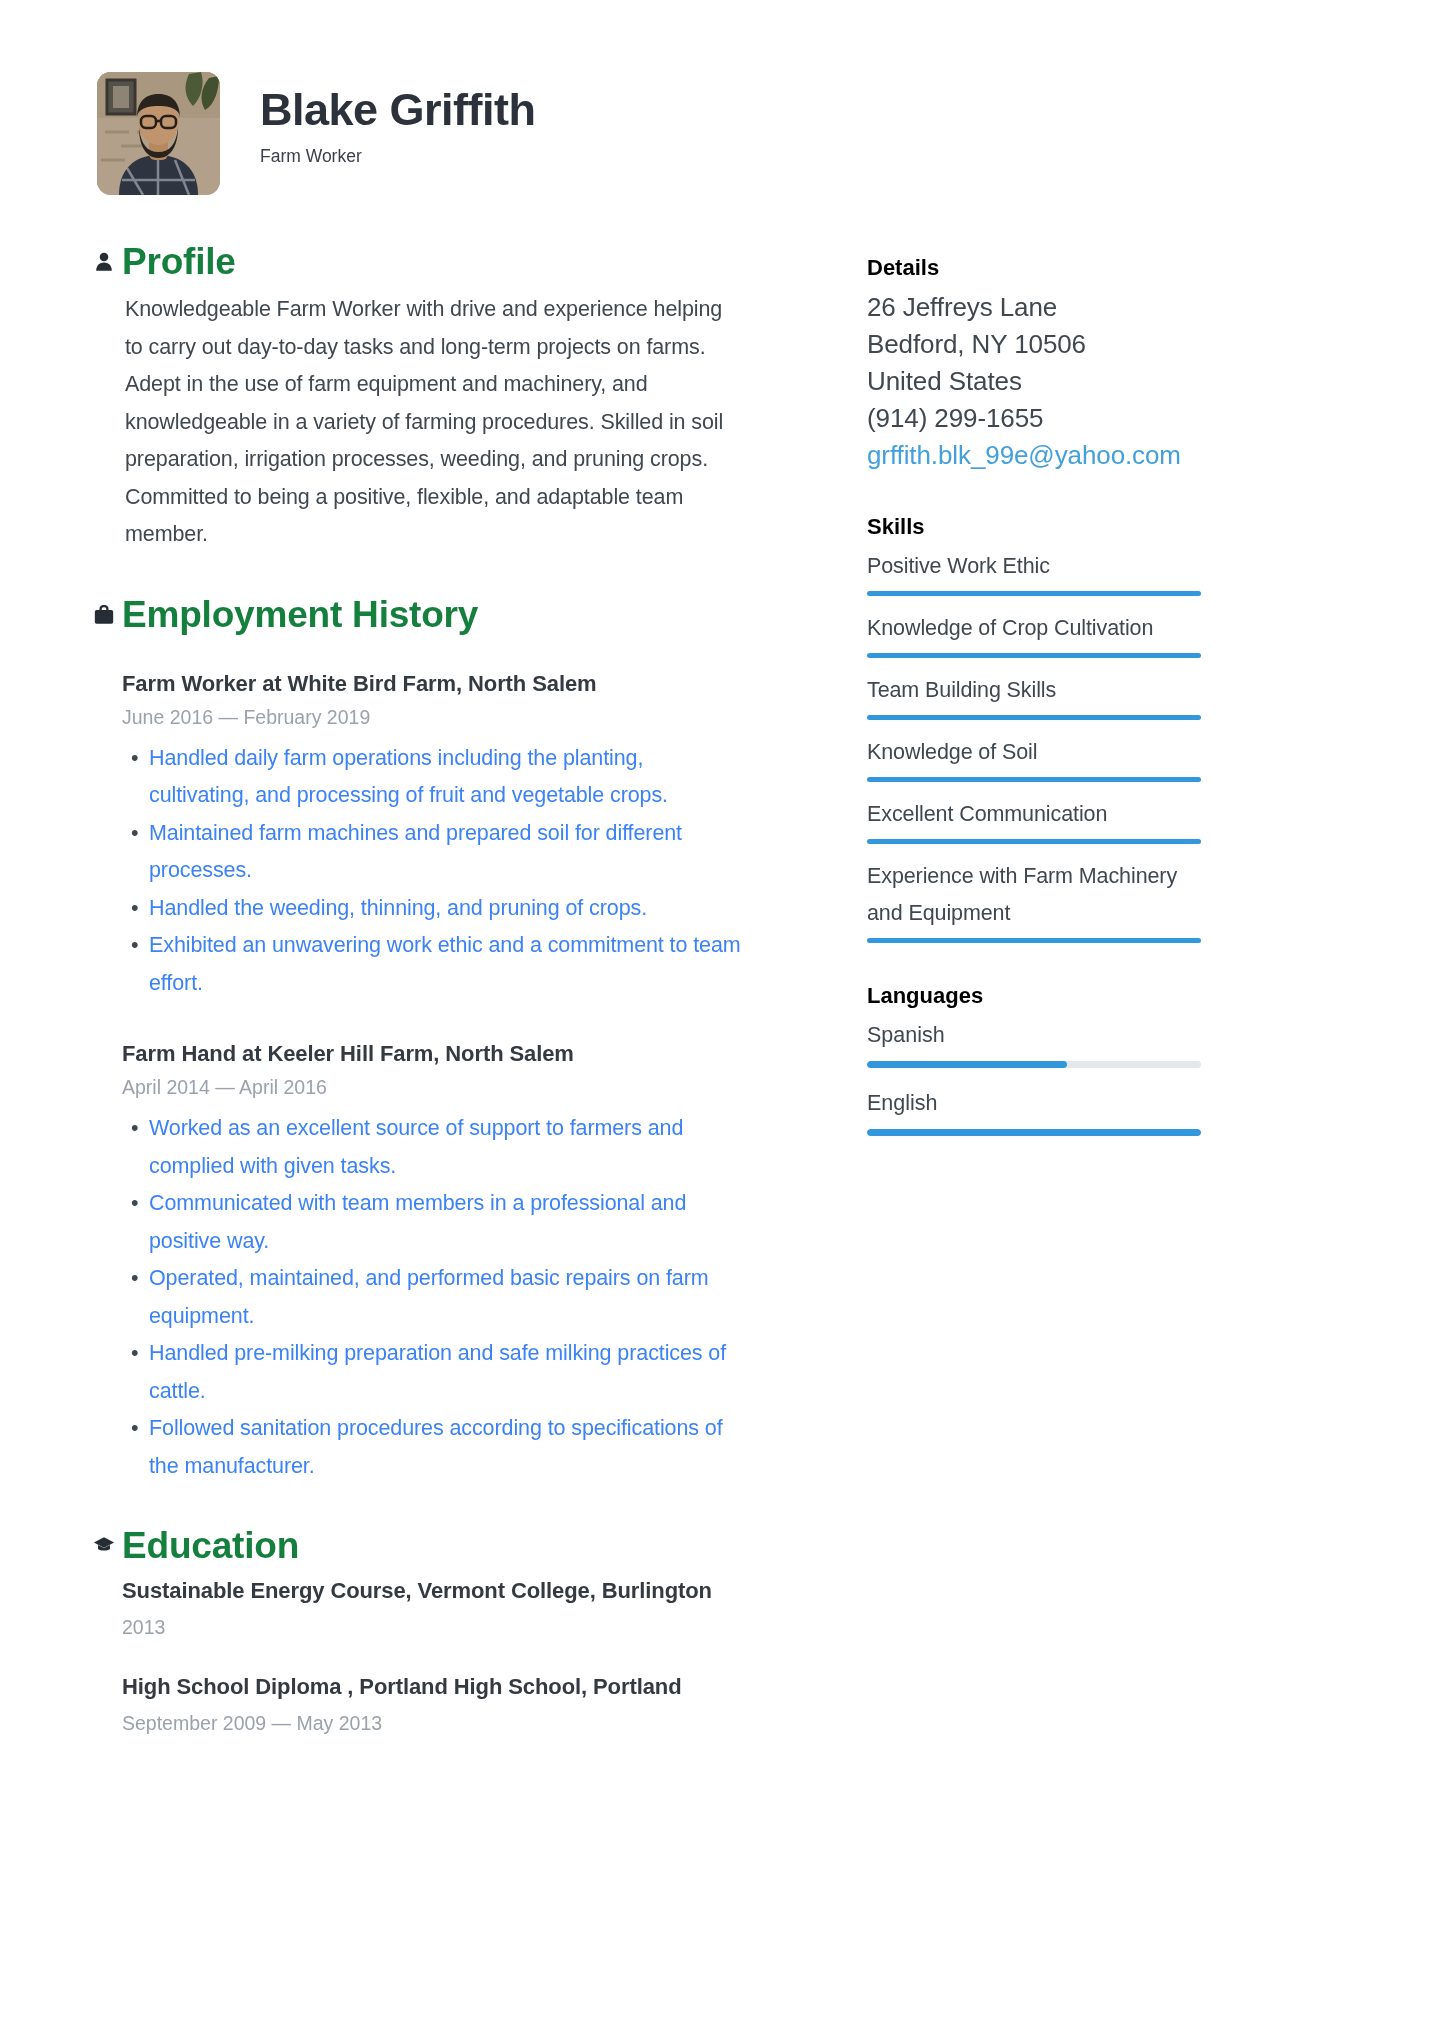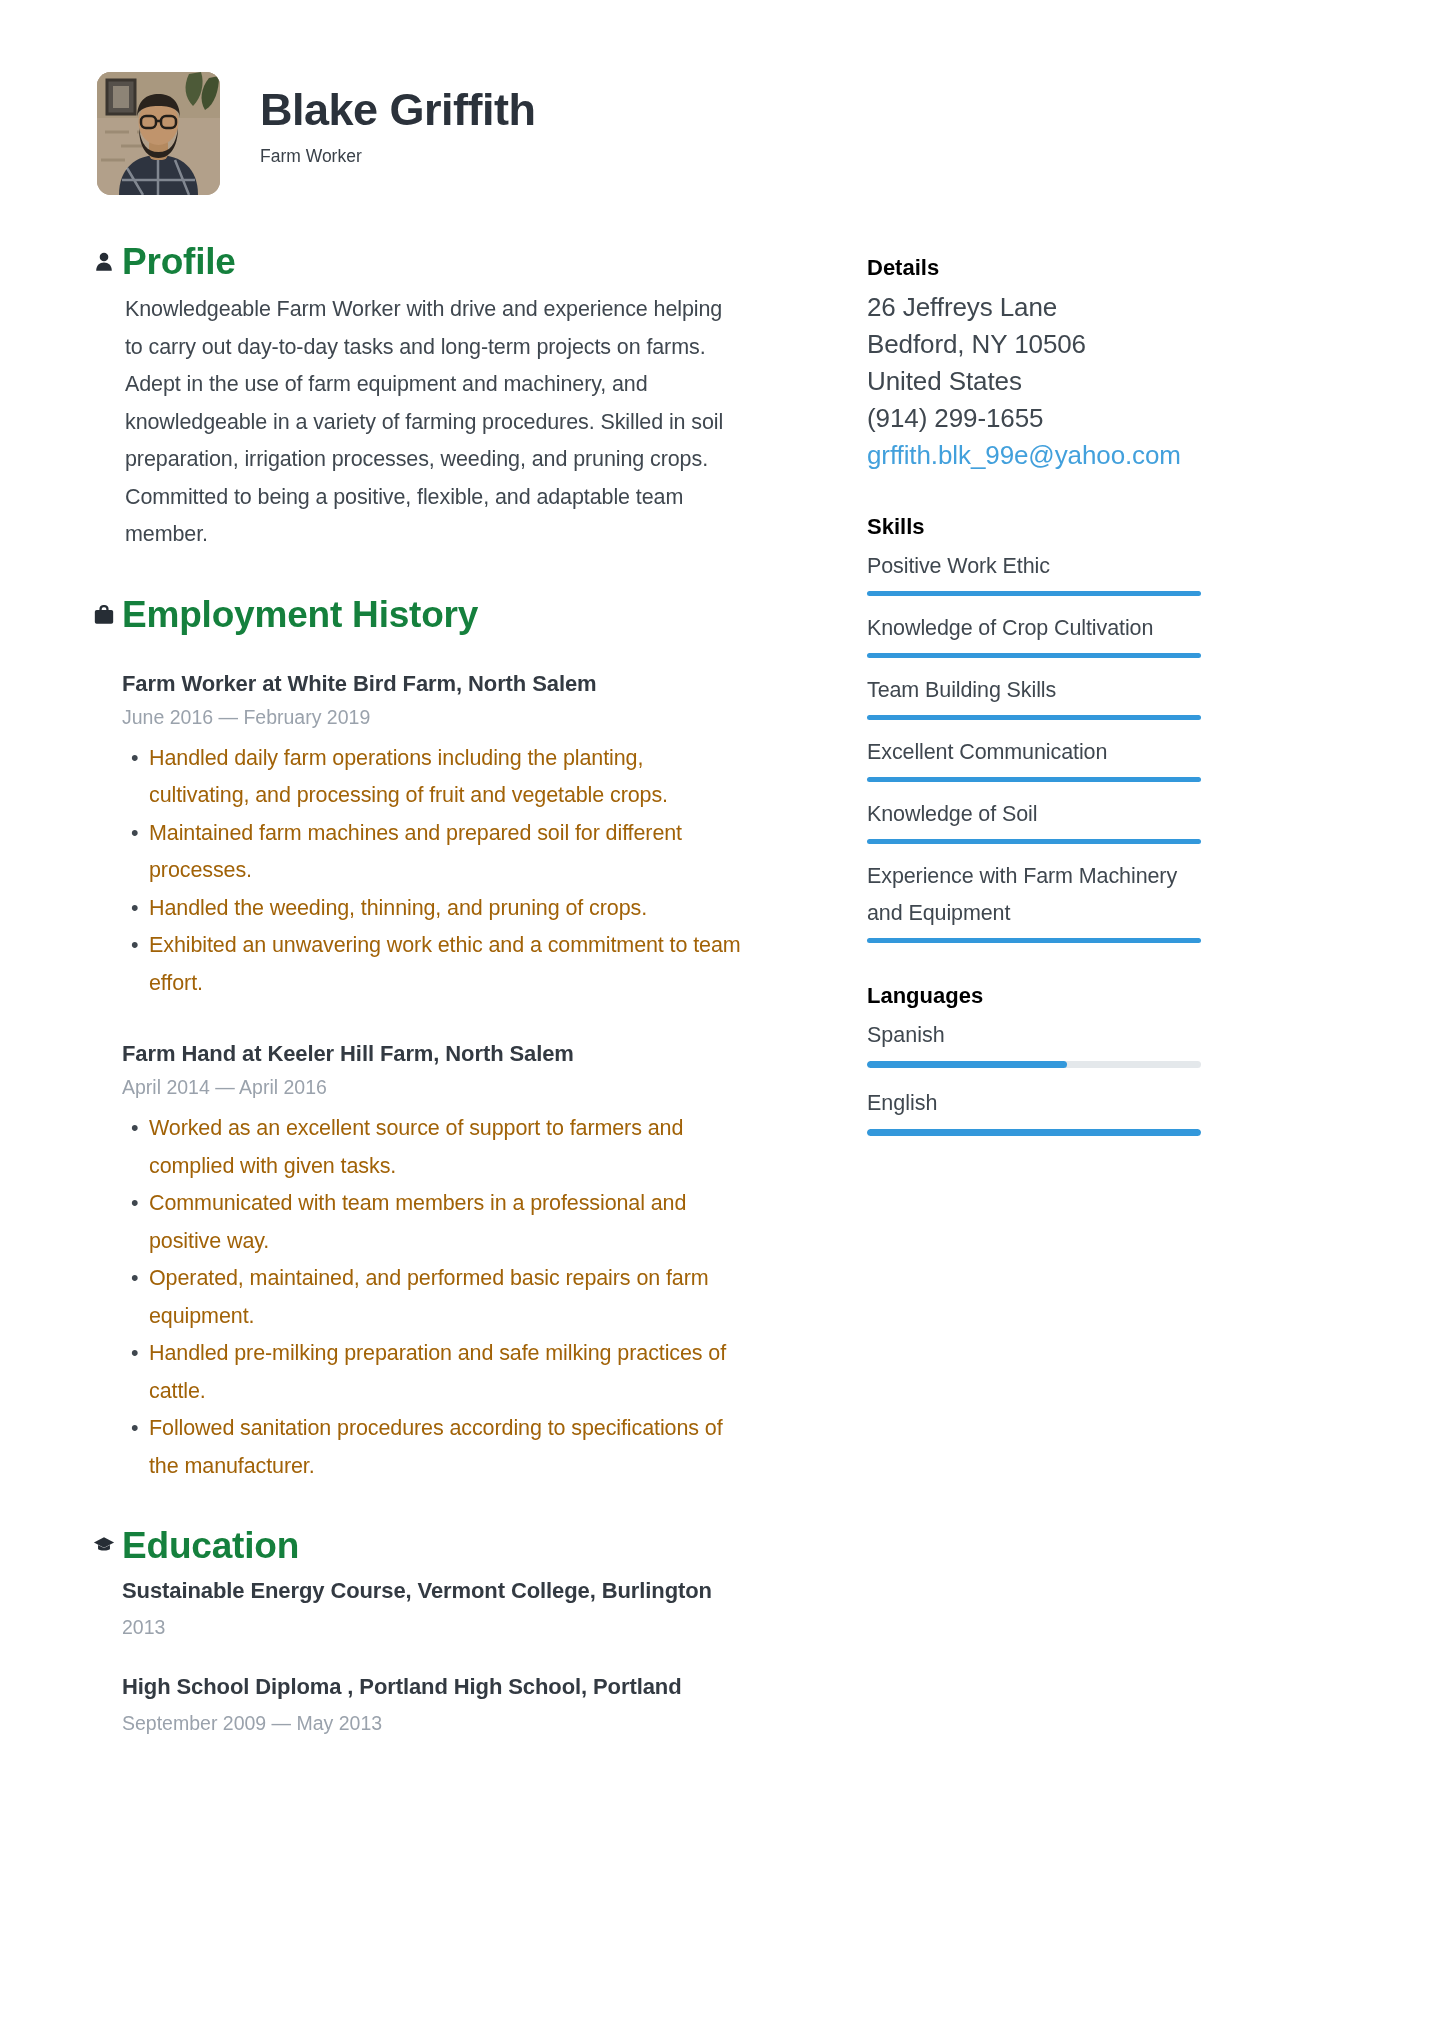--- a/index.html
+++ b/index.html
@@ -48,21 +48,21 @@
 
   .job { margin-bottom: 26px; margin-top: 33px; }
   .job:last-child { margin-bottom: 0; }
   .job-title { margin: 4px 0 0 0; font-size: 22px; font-weight: 700; color: #333a42; line-height: 37px; letter-spacing: -0.1px; }
   .dates { font-size: 19.5px; color: #9aa2ac; line-height: 30px; }
   .job .dates { margin: 0 0 8px 0; }
 
   ul.bullets { list-style: none; margin: 0; padding: 0; }
   ul.bullets li {
     position: relative; padding-left: 27px;
-    font-size: 21.5px; line-height: 37.5px; letter-spacing: -0.1px; color: #a16207;
+    font-size: 21.5px; line-height: 37.5px; letter-spacing: -0.1px; color: #3b82f6;
   }
   ul.bullets li::before { content: "\2022"; position: absolute; left: 9px; top: 0; color: #3f474f; }
 
   .edu-entry { margin-bottom: 29px; }
   .edu-entry:last-child { margin-bottom: 0; }
   .edu-degree { font-size: 22px; font-weight: 700; color: #333a42; line-height: 31px; letter-spacing: -0.1px; }
   .edu-dates { margin-top: 6px; }
 
   
   .aside-section { margin-bottom: 38px; }
@@ -225,26 +225,26 @@
               <span class="skill-label">Knowledge of Crop Cultivation</span>
               <div class="skill-bar"></div>
             </div>
 
             <div class="skill-item">
               <span class="skill-label">Team Building Skills</span>
               <div class="skill-bar"></div>
             </div>
 
             <div class="skill-item">
+              <span class="skill-label">Knowledge of Soil</span>
+              <div class="skill-bar"></div>
+            </div>
+
+            <div class="skill-item">
               <span class="skill-label">Excellent Communication</span>
-              <div class="skill-bar"></div>
-            </div>
-
-            <div class="skill-item">
-              <span class="skill-label">Knowledge of Soil</span>
               <div class="skill-bar"></div>
             </div>
 
             <div class="skill-item">
               <span class="skill-label">Experience with Farm Machinery and Equipment</span>
               <div class="skill-bar"></div>
             </div>
           </div>
       </section>
 

